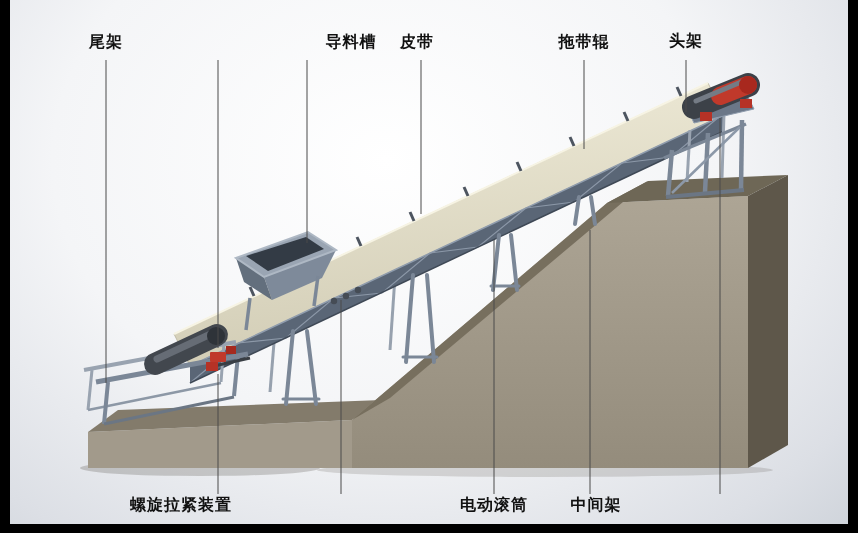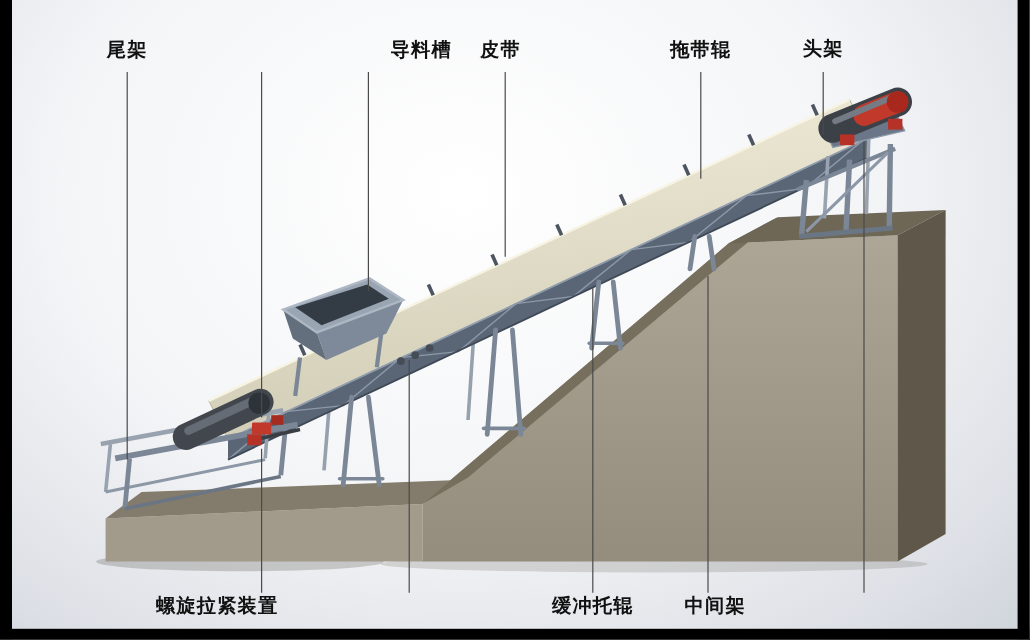--- a/index.html
+++ b/index.html
@@ -179,20 +179,20 @@
     </g>
   </svg>
 
   <div class="part-label lbl-tail-frame">尾架</div>
   <div class="part-label lbl-guide-chute">导料槽</div>
   <div class="part-label lbl-belt">皮带</div>
   <div class="part-label lbl-return-roller">拖带辊</div>
   <div class="part-label lbl-head-frame">头架</div>
 
   <div class="part-label lbl-screw-tensioner">螺旋拉紧装置</div>
-  <div class="part-label lbl-trough-idler">缓冲托辊</div>
+  <div class="part-label lbl-trough-idler">电动滚筒</div>
   <div class="part-label lbl-middle-frame">中间架</div>
 
   <div class="edge-bar bar-left"></div>
   <div class="edge-bar bar-right"></div>
   <div class="edge-bar bar-bottom"></div>
 
 </div>
 
 </body></html>

